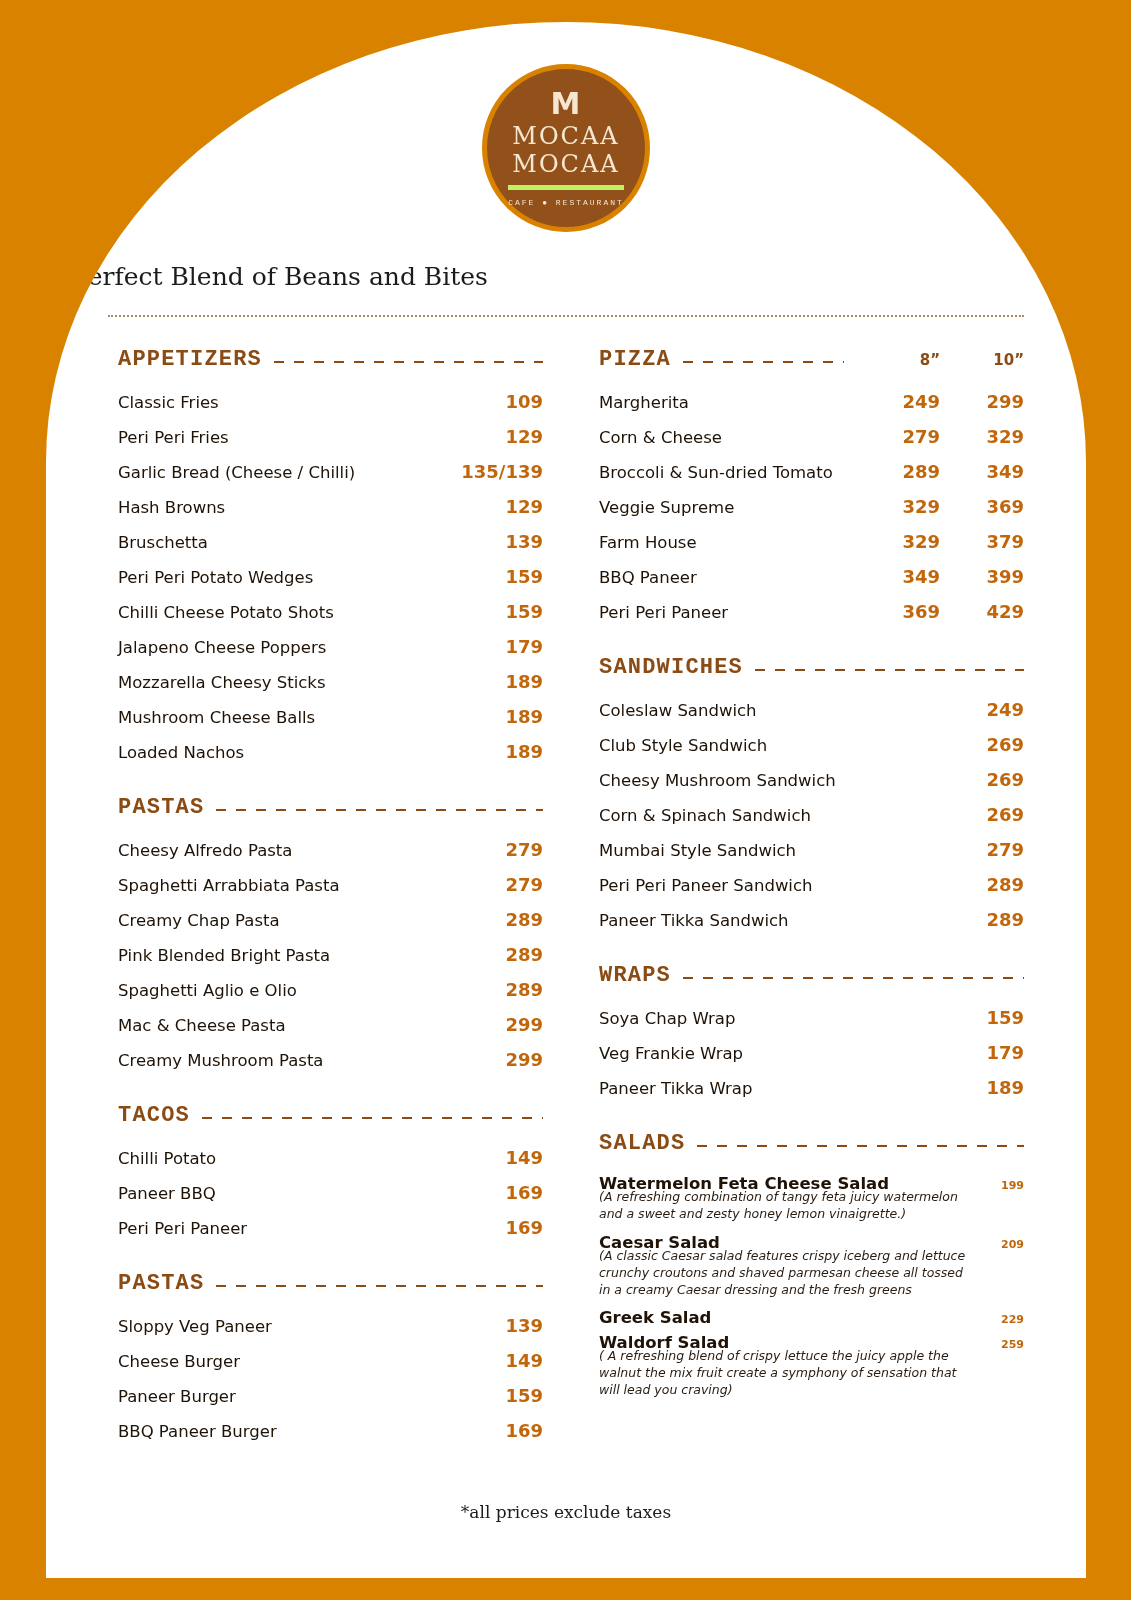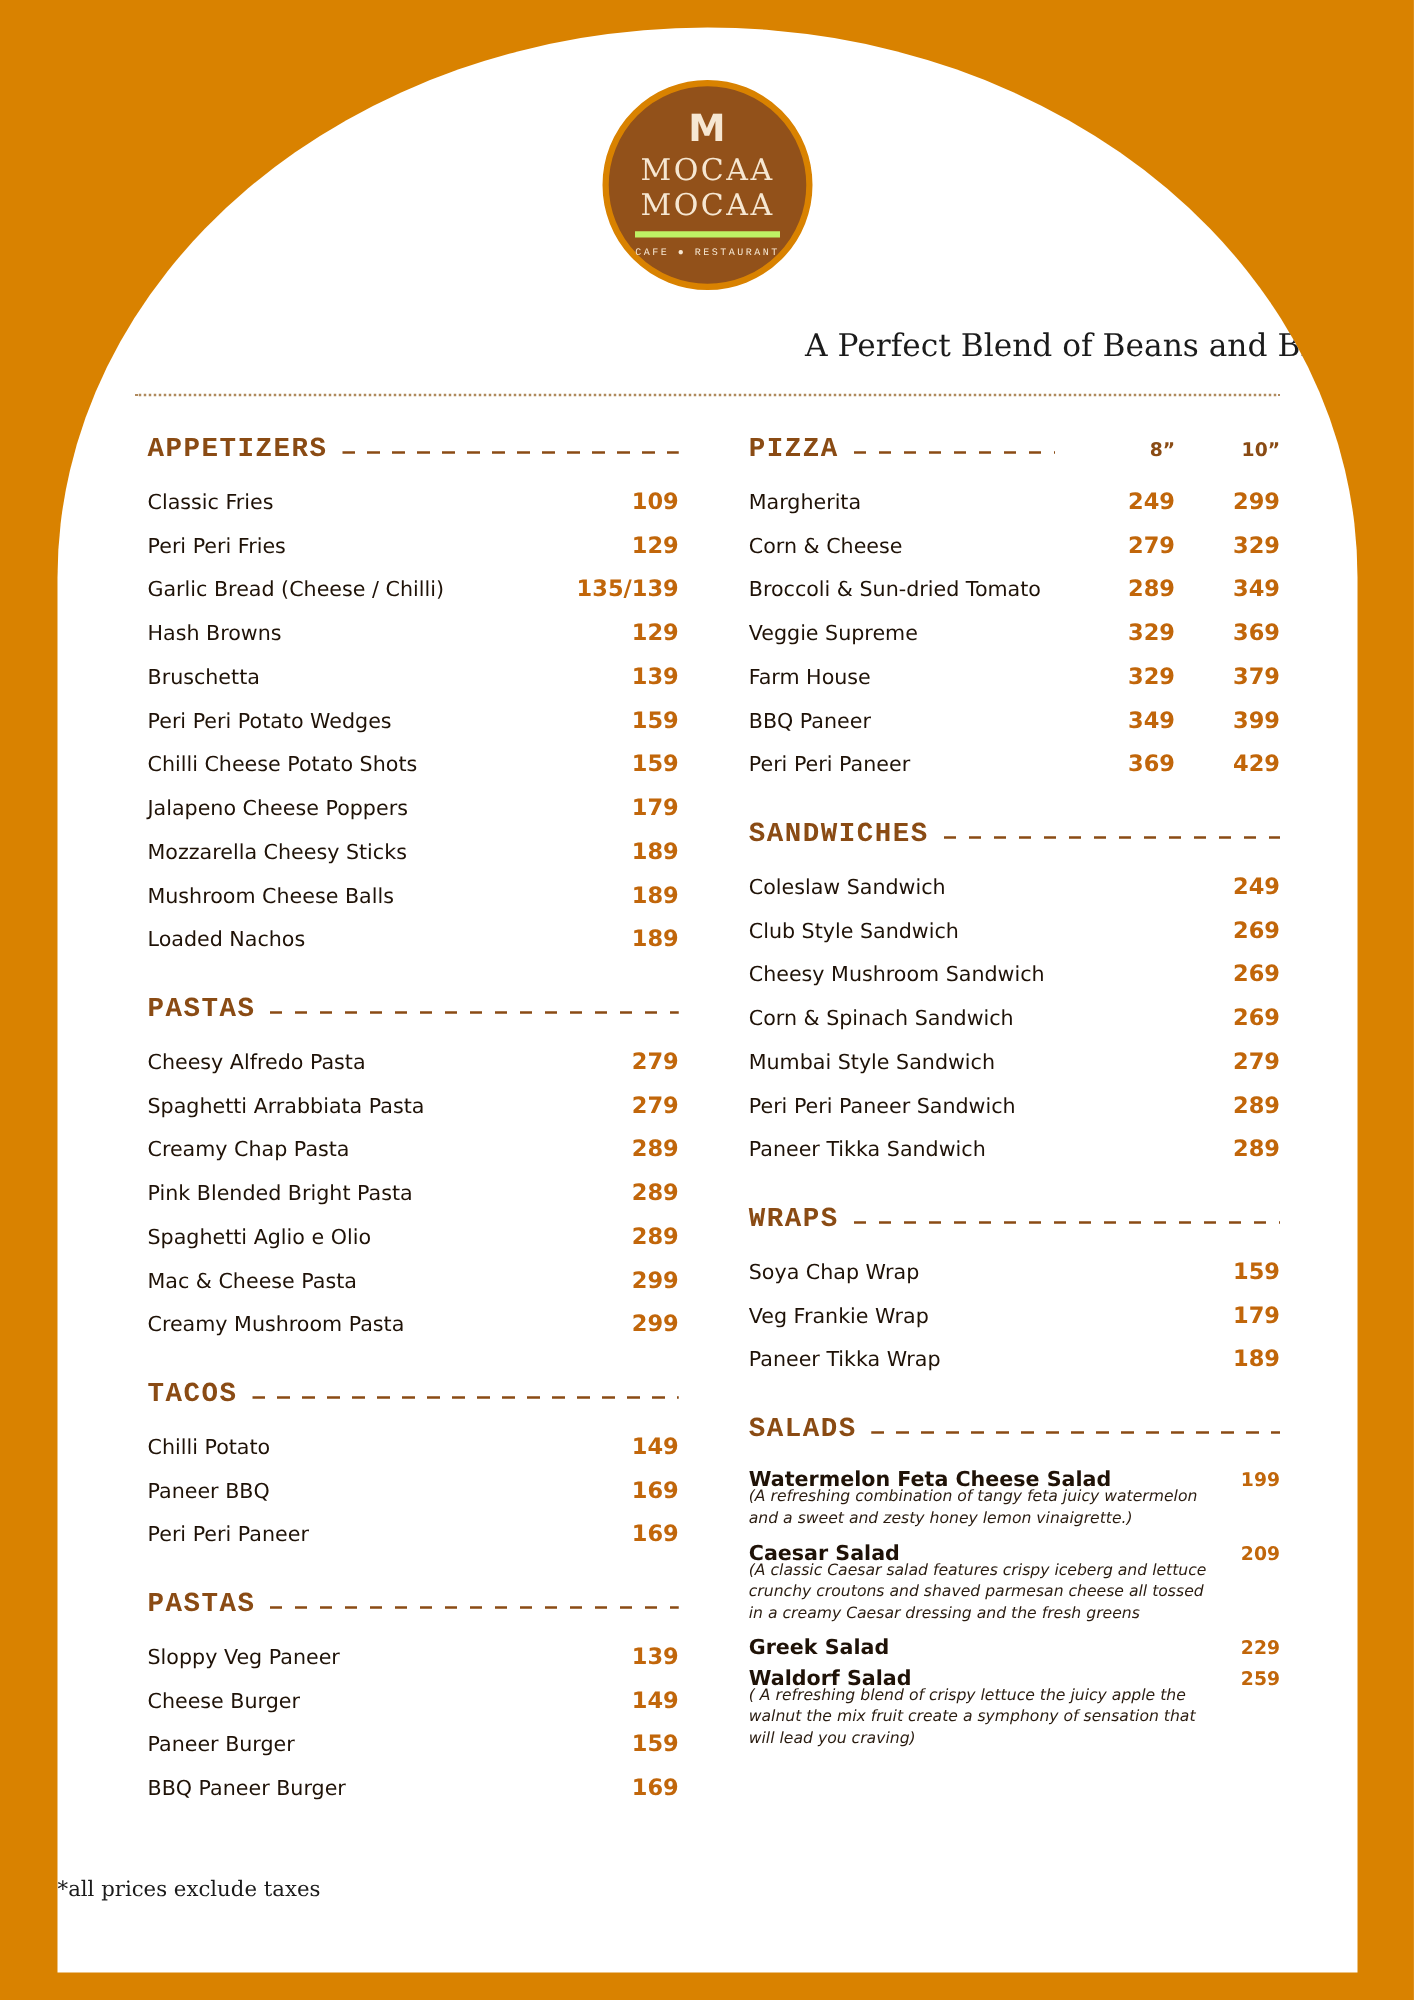--- a/index.html
+++ b/index.html
@@ -62,21 +62,21 @@
   .logo .l3 {
     font-size: 8px; letter-spacing: 2px; margin-top: 7px;
     font-family: Liberation Mono, monospace;
     border-top: 5px solid #bef264;
     padding-top: 8px;
   }
   .tagline {
     position: absolute;
     top: 240px;
     left: 0; right: 0;
-    text-align: right;
+    text-align: left;
     font-family: "DejaVu Serif", serif;
     font-size: 25px;
     color: #1b1b1b;
   }
   .hr-dots {
     position: absolute;
     top: 293px;
     left: 62px;
     right: 62px;
     border-top: 2px dotted #B08A5E;
@@ -165,29 +165,29 @@
   .salad-row .name {
     flex: 1;
     font-family: "DejaVu Sans", sans-serif;
     font-weight: bold;
     font-size: 16.5px;
     color: #1f1207;
   }
   .salad-row .price {
     font-family: "DejaVu Sans", sans-serif;
     font-weight: bold;
-    font-size: 15px;
+    font-size: 11px;
     color: #C1660A;
   }
 
   .footnote {
     position: absolute;
     bottom: 56px;
     left: 0; right: 0;
-    text-align: left;
+    text-align: center;
     font-family: "DejaVu Serif", serif;
     font-size: 17px;
     color: #1b1b1b;
   }
 </style>
 </head>
 <body>
 
 <div class="page">
   <div class="card">

